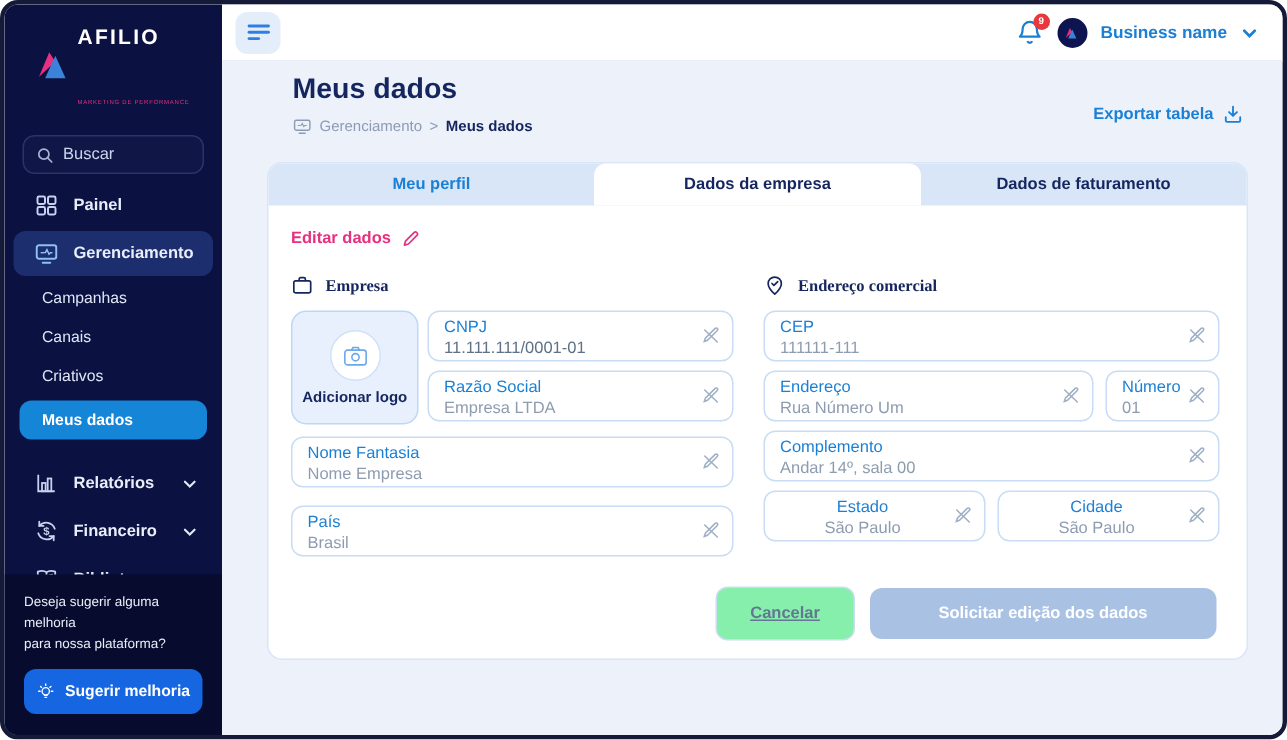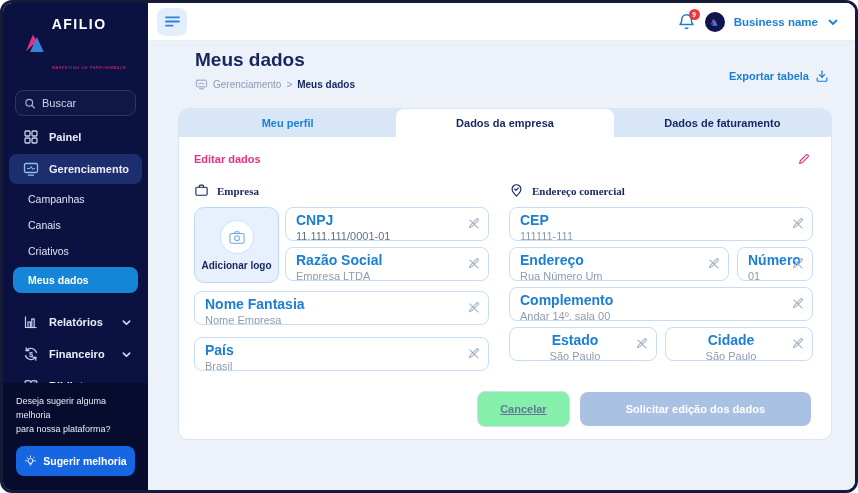--- a/index.html
+++ b/index.html
@@ -57,29 +57,29 @@
 
   
   .card{ position:absolute; left:30px; right:23px; top:105px; height:332px; background:#ffffff;
          border:1px solid #d9e6f7; border-radius:10px; }
   .tabbar{ display:flex; height:28px; background:#d8e6f8; border-radius:9px 9px 0 0; }
   .tab{ flex:1; display:flex; align-items:center; justify-content:center; font-size:11px; font-weight:700;
         color:#15265f; cursor:pointer; }
   .tab.first{ color:#1b7fd4; }
   .tab.active{ background:#ffffff; border-radius:8px 8px 0 0; }
   .card-body{ padding:13px 20px 0 15px; }
-  .edit-row{ display:flex; justify-content:space-between; align-items:center; gap:6px; color:#e5317f;
+  .edit-row{ display:flex; justify-content:flex-start; align-items:center; gap:6px; color:#e5317f;
              font-size:11px; font-weight:700; cursor:pointer; height:18px; }
   .sections{ display:grid; grid-template-columns:295px 304px; column-gap:20px; margin-top:15px; }
   .sec-head{ display:flex; align-items:center; gap:8px; font-size:11px; font-weight:700; color:#15265f; margin-bottom:9px;font-family:Liberation Serif, serif; }
   .sec-head svg{ width:15px; height:15px; }
 
   .field{ position:relative; border:1px solid #c8ddf5; border-radius:8px; background:#fff; height:34px;
           padding:4px 26px 0 10px; overflow:hidden; }
-  .f-label{ font-size:14px; font-weight:700; color:#1b7fd4; }
+  .f-label{ font-size:11px; font-weight:400; color:#1b7fd4; }
   .f-value{ font-size:11px; color:#8e9cb0; margin-top:2px; white-space:nowrap; }
   .f-value.dark{ color:#5f7186; }
   .edit-off{ position:absolute; right:7px; top:50%; transform:translateY(-50%); width:14px; height:14px; }
 
   .logo-row{ display:flex; gap:6px; }
   .logo-box{ width:85px; height:76px; background:#e7f0fc; border:1px solid #bcd7f7; border-radius:10px;
              display:flex; flex-direction:column; align-items:center; justify-content:center; gap:6px; cursor:pointer; }
   .cam-circle{ width:34px; height:34px; border-radius:50%; background:#ffffff; border:1px solid #cfe2f8;
                display:flex; align-items:center; justify-content:center; }
   .logo-box span{ font-size:10px; font-weight:600; color:#15265f; }

